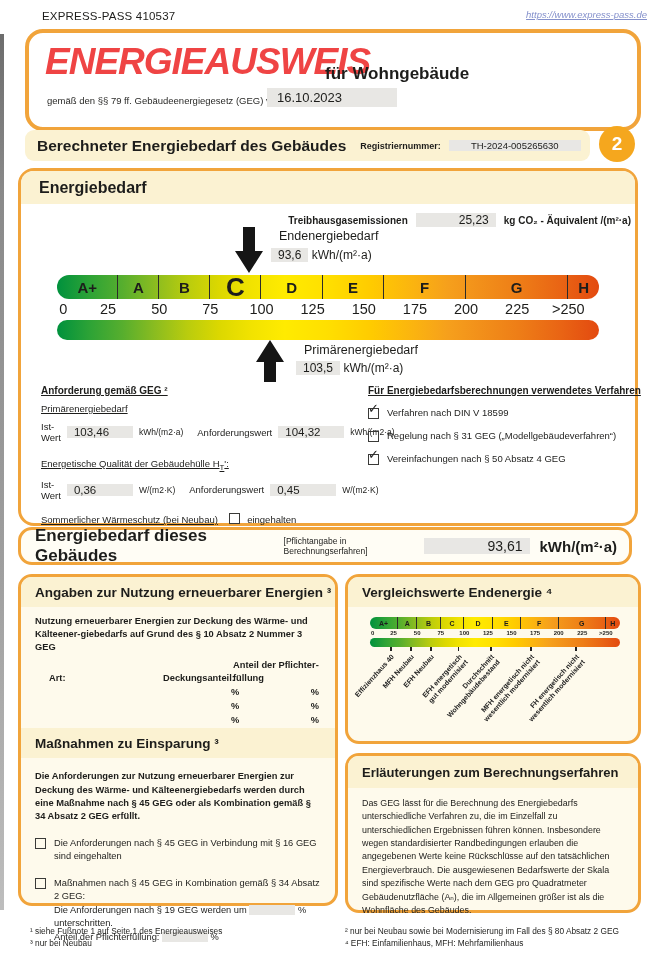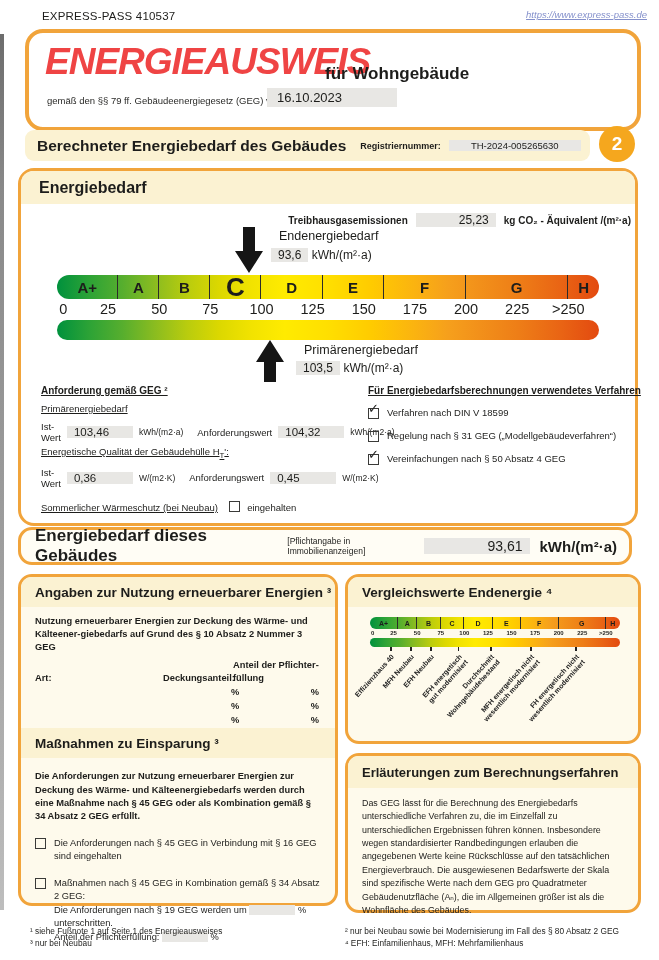--- a/index.html
+++ b/index.html
@@ -87,21 +87,21 @@
   .rb-unit { font-size:15px; font-weight:bold; margin:0 12px 0 10px; }
 
   
   .lower-box { border:3.5px solid #f1a43b; border-radius:14px; background:#fefaec; box-sizing:border-box; }
   .lb-left { left:18px; top:574px; width:320px; height:332px; }
   .strip { background:#fbf2d2; font-weight:bold; display:flex; align-items:center; padding-left:14px; }
   .strip-top { border-radius:10px 10px 0 0; }
   .lb-left .strip { height:30px; font-size:13.5px; }
   .ern-body { position:relative; padding:8px 12px 0 14px; font-size:9.3px; font-weight:bold; line-height:1.4; }
   .ern-cols { position:relative; height:72px; margin-top:2px; }
-  .ern-cols .c1 { position:absolute; left:0; top:16px; }
+  .ern-cols .c1 { position:absolute; left:14px; top:16px; }
   .ern-cols .c2 { position:absolute; left:128px; top:16px; }
   .ern-cols .c3 { position:absolute; left:198px; top:3px; white-space:pre-line; }
   .pct-l { position:absolute; left:196px; }
   .pct-r { position:absolute; right:4px; }
   .mas-strip { margin-top:0; }
   .mas-body { padding:12px 14px 0 14px; font-size:9.3px; line-height:1.45; }
   .mas-intro { font-weight:bold; }
   .mas-body .cbrow { margin-top:13px; }
 
   .rb1 { left:345px; top:574px; width:296px; height:170px; }
@@ -218,21 +218,21 @@
       <div class="b u h1">Anforderung gemäß GEG ²</div>
       <div class="u" style="margin-top:7px">Primärenergiebedarf</div>
       <div class="vrow">
         <span>Ist-Wert</span>
         <span class="val">103,46</span>
         <span class="unit">kWh/(m2·a)</span>
         <span style="margin-left:8px">Anforderungswert</span>
         <span class="val">104,32</span>
         <span class="unit">kWh/(m2·a)</span>
       </div>
-      <div style="margin-top:3px">
+      <div style="margin-top:15px">
         <span class="u">Energetische Qualität der Gebäudehülle H</span><sub class="u">T</sub><span class="u">':</span>
       </div>
       <div class="vrow">
         <span>Ist-Wert</span>
         <span class="val">0,36</span>
         <span class="unit">W/(m2·K)</span>
         <span style="margin-left:8px">Anforderungswert</span>
         <span class="val">0,45</span>
         <span class="unit">W/(m2·K)</span>
       </div>
@@ -261,21 +261,21 @@
         <span class="cbx">
             <span class="mk">✓</span>
           </span>
         <span>Vereinfachungen nach § 50 Absatz 4 GEG</span>
       </div>
     </div>
   </div>
 
   <div class="abs result-bar">
     <span class="rb-title">Energiebedarf dieses Gebäudes</span>
-    <span class="rb-note">[Pflichtangabe in Immobilienanzeigen]</span>
+    <span class="rb-note">[Pflichtangabe in Berechnungserfahren]</span>
     <span class="rb-val val">93,61</span>
     <span class="rb-unit">kWh/(m²·a)</span>
   </div>
 
   <div class="abs lower-box lb-left">
     <div class="strip strip-top">Angaben zur Nutzung erneuerbarer Energien ³</div>
     <div class="ern-body">
       <div>Nutzung erneuerbarer Energien zur Deckung des Wärme- und Kälteener-giebedarfs auf Grund des § 10 Absatz 2 Nummer 3 GEG</div>
       <div class="ern-cols">
         <span class="c1">Art:</span>

